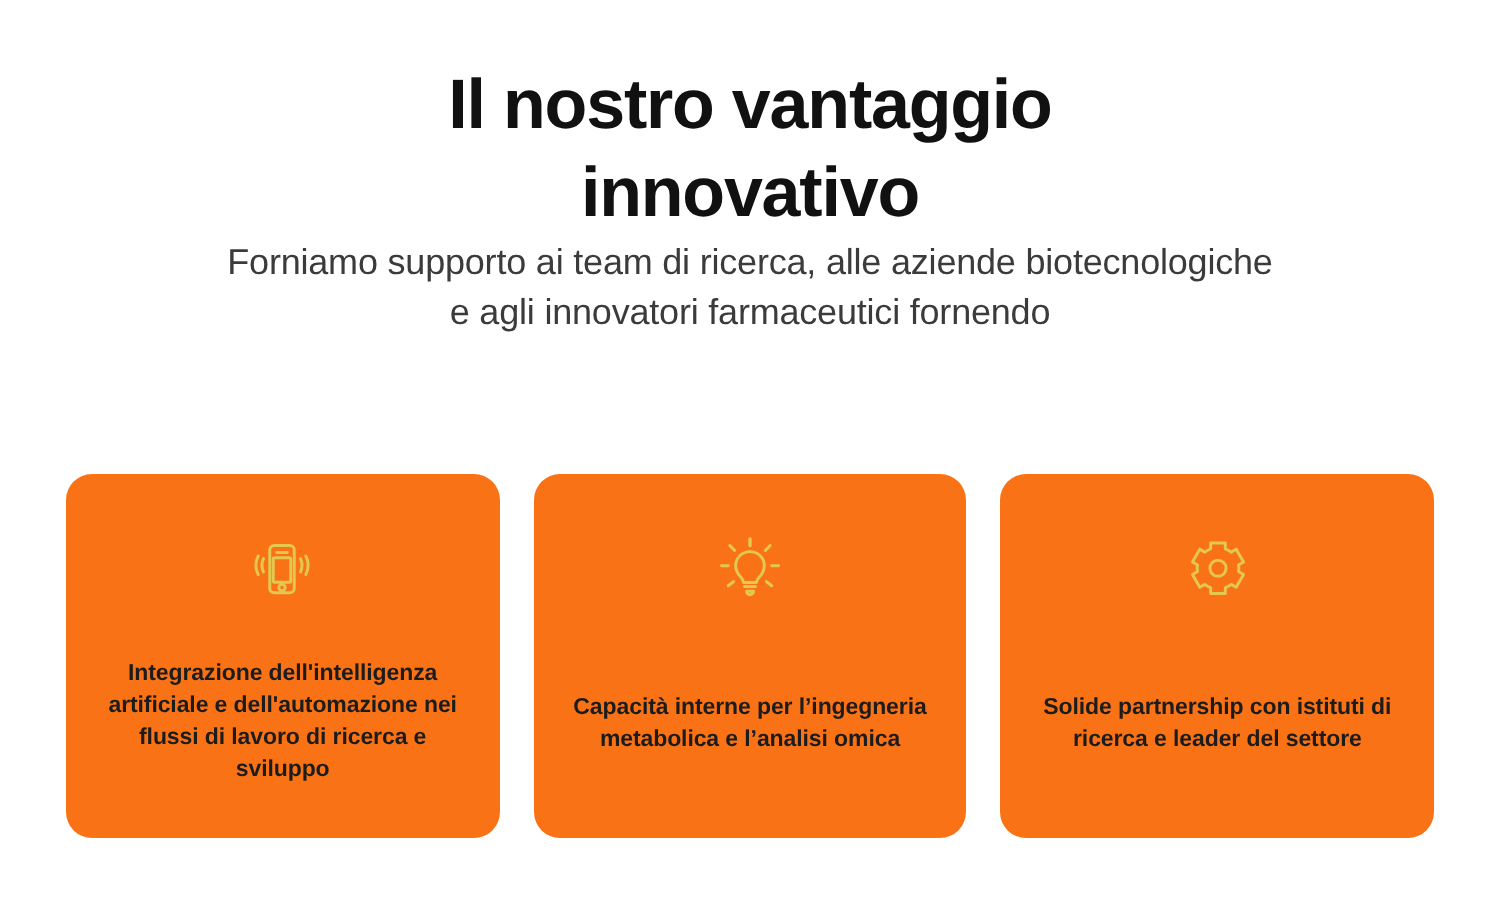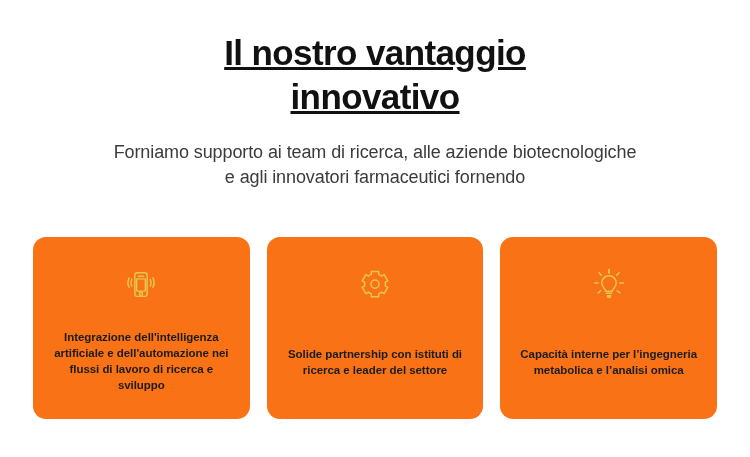--- a/index.html
+++ b/index.html
@@ -28,25 +28,23 @@
     text-align: center;
   }
 
   .page-title {
     font-size: 35px;
     line-height: 44px;
     font-weight: 700;
     letter-spacing: -0.6px;
     color: #111111;
     padding: 0 140px;
-    text-decoration: underline;
   }
 
   .page-subtitle {
-    margin-top: 21px;
     font-size: 18px;
     line-height: 25px;
     font-weight: 400;
     color: #3b3b3b;
     letter-spacing: -0.1px;
     padding: 0 112px;
   }
 
   
   .cards-row {
@@ -127,40 +125,40 @@
           <path d="M34.6 17.5c1.1 2.4 1.1 5.2 0 7.6"></path>
           <path d="M37.6 16c1.7 3.3 1.7 7.3 0 10.6"></path>
         </svg>
       </span>
       <div class="card-text">Integrazione dell'intelligenza artificiale e dell'automazione nei flussi di lavoro di ricerca e sviluppo</div>
     </div>
 
     <div class="card">
       <span class="card-icon">
         <svg viewBox="0 0 48 48" fill="none" stroke="#e3c74f" stroke-width="1.7" stroke-linecap="round" stroke-linejoin="round">
-          <path d="M28.2 8.6h-8.4v3.3c-1.2 .4-2.3 1.1-3.3 1.9l-2.9-1.7-4.2 7.3 2.9 1.7c-.1 .6-.2 1.3-.2 1.9s.1 1.3 .2 1.9l-2.9 1.7 4.2 7.3 2.9-1.7c1 .8 2.1 1.5 3.3 1.9v3.3h8.4v-3.3c1.2-.4 2.3-1.1 3.3-1.9l2.9 1.7 4.2-7.3-2.9-1.7c.1-.6 .2-1.3 .2-1.9s-.1-1.3-.2-1.9l2.9-1.7-4.2-7.3-2.9 1.7c-1-.8-2.1-1.5-3.3-1.9z"></path>
-          <circle cx="24" cy="23" r="4.6"></circle>
-        </svg>
-      </span>
-      <div class="card-text">Solide partnership con istituti di ricerca e leader del settore</div>
-    </div>
-
-    <div class="card">
-      <span class="card-icon">
-        <svg viewBox="0 0 48 48" fill="none" stroke="#e3c74f" stroke-width="1.7" stroke-linecap="round" stroke-linejoin="round">
           <path d="M24 13.5c-4.6 0-8.2 3.6-8.2 8.1 0 3 1.6 5.1 3 6.6 .9 1 1.4 1.8 1.5 2.9h7.4c.1-1.1 .6-1.9 1.5-2.9 1.4-1.5 3-3.6 3-6.6 0-4.5-3.6-8.1-8.2-8.1z"></path>
           <line x1="20.9" y1="33.4" x2="27.1" y2="33.4"></line>
           <path d="M22 36.2h4c0 1.1-.9 2-2 2s-2-.9-2-2z"></path>
           <line x1="24" y1="6.3" x2="24" y2="10.2"></line>
           <line x1="24" y1="6.3" x2="24" y2="10.2"></line>
           <line x1="11.6" y1="21.6" x2="7.7" y2="21.6"></line>
           <line x1="40.3" y1="21.6" x2="36.4" y2="21.6"></line>
           <line x1="15.2" y1="12.8" x2="12.5" y2="10.1"></line>
           <line x1="32.8" y1="12.8" x2="35.5" y2="10.1"></line>
           <line x1="14.6" y1="30.6" x2="11.6" y2="33.0"></line>
           <line x1="33.4" y1="30.6" x2="36.4" y2="33.0"></line>
         </svg>
       </span>
       <div class="card-text">Capacità interne per l’ingegneria metabolica e l’analisi omica</div>
     </div>
 
+    <div class="card">
+      <span class="card-icon">
+        <svg viewBox="0 0 48 48" fill="none" stroke="#e3c74f" stroke-width="1.7" stroke-linecap="round" stroke-linejoin="round">
+          <path d="M28.2 8.6h-8.4v3.3c-1.2 .4-2.3 1.1-3.3 1.9l-2.9-1.7-4.2 7.3 2.9 1.7c-.1 .6-.2 1.3-.2 1.9s.1 1.3 .2 1.9l-2.9 1.7 4.2 7.3 2.9-1.7c1 .8 2.1 1.5 3.3 1.9v3.3h8.4v-3.3c1.2-.4 2.3-1.1 3.3-1.9l2.9 1.7 4.2-7.3-2.9-1.7c.1-.6 .2-1.3 .2-1.9s-.1-1.3-.2-1.9l2.9-1.7-4.2-7.3-2.9 1.7c-1-.8-2.1-1.5-3.3-1.9z"></path>
+          <circle cx="24" cy="23" r="4.6"></circle>
+        </svg>
+      </span>
+      <div class="card-text">Solide partnership con istituti di ricerca e leader del settore</div>
+    </div>
+
   </div>
 </div>
 
 </body></html>

